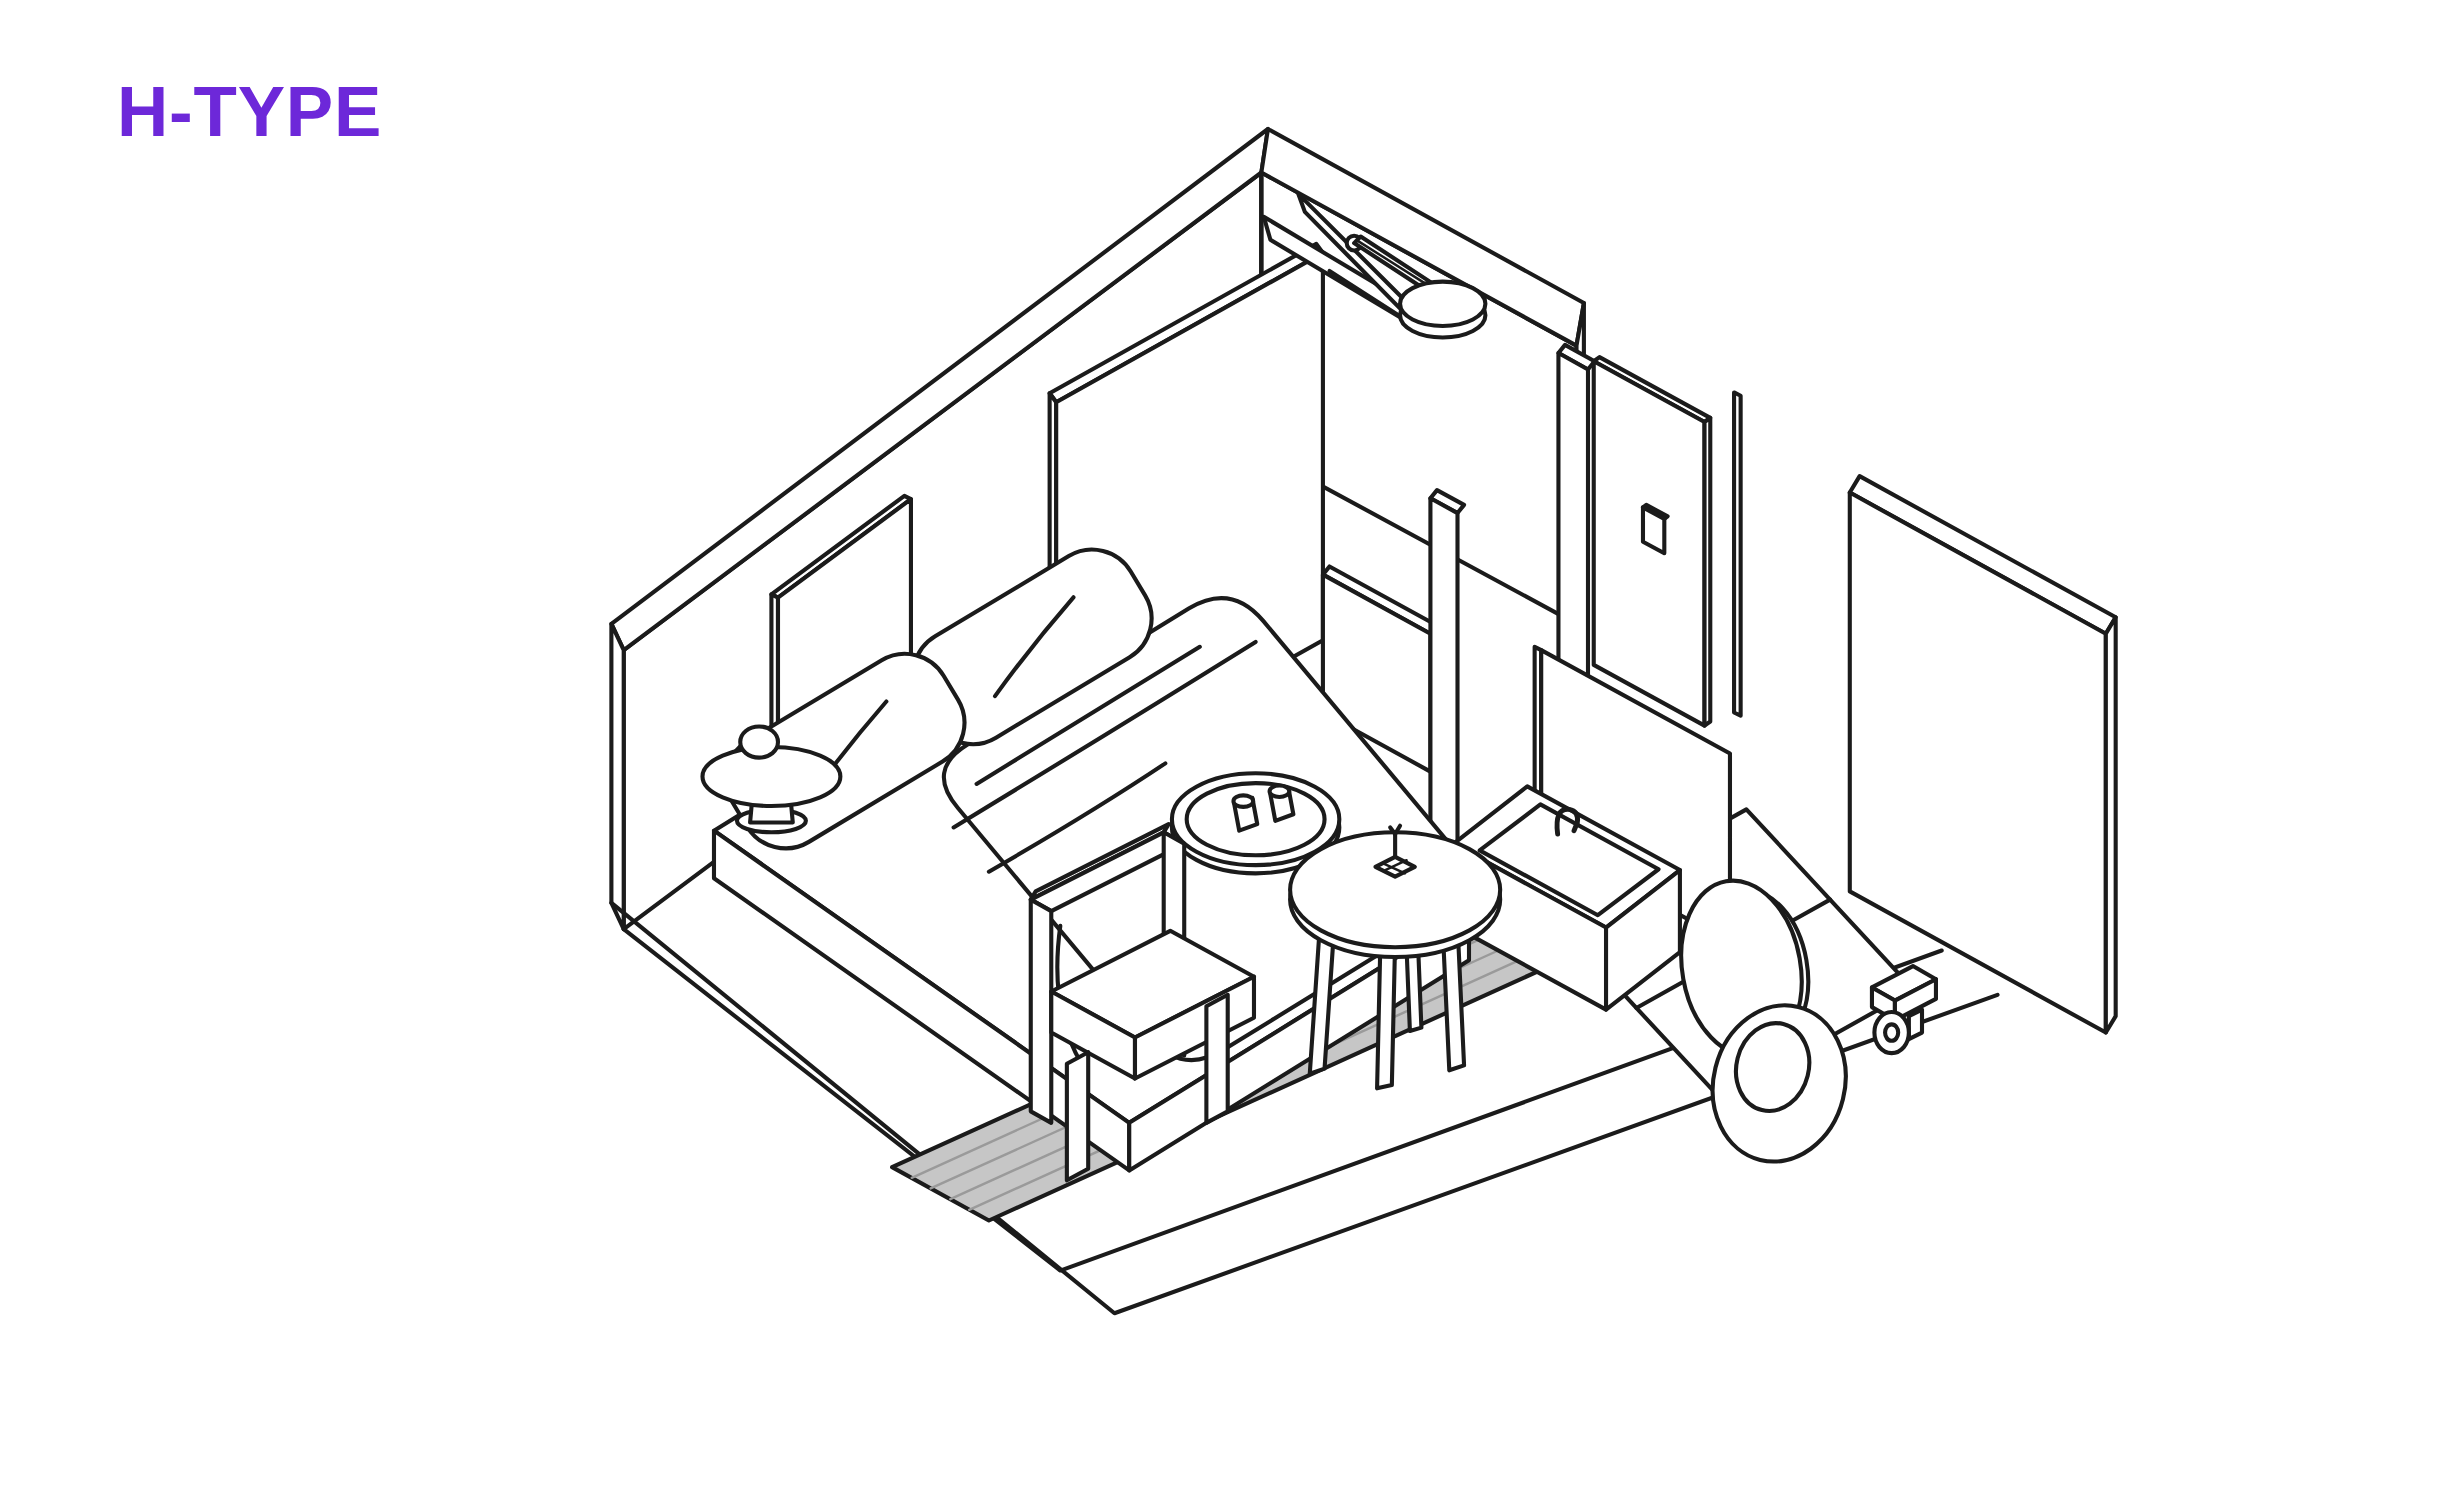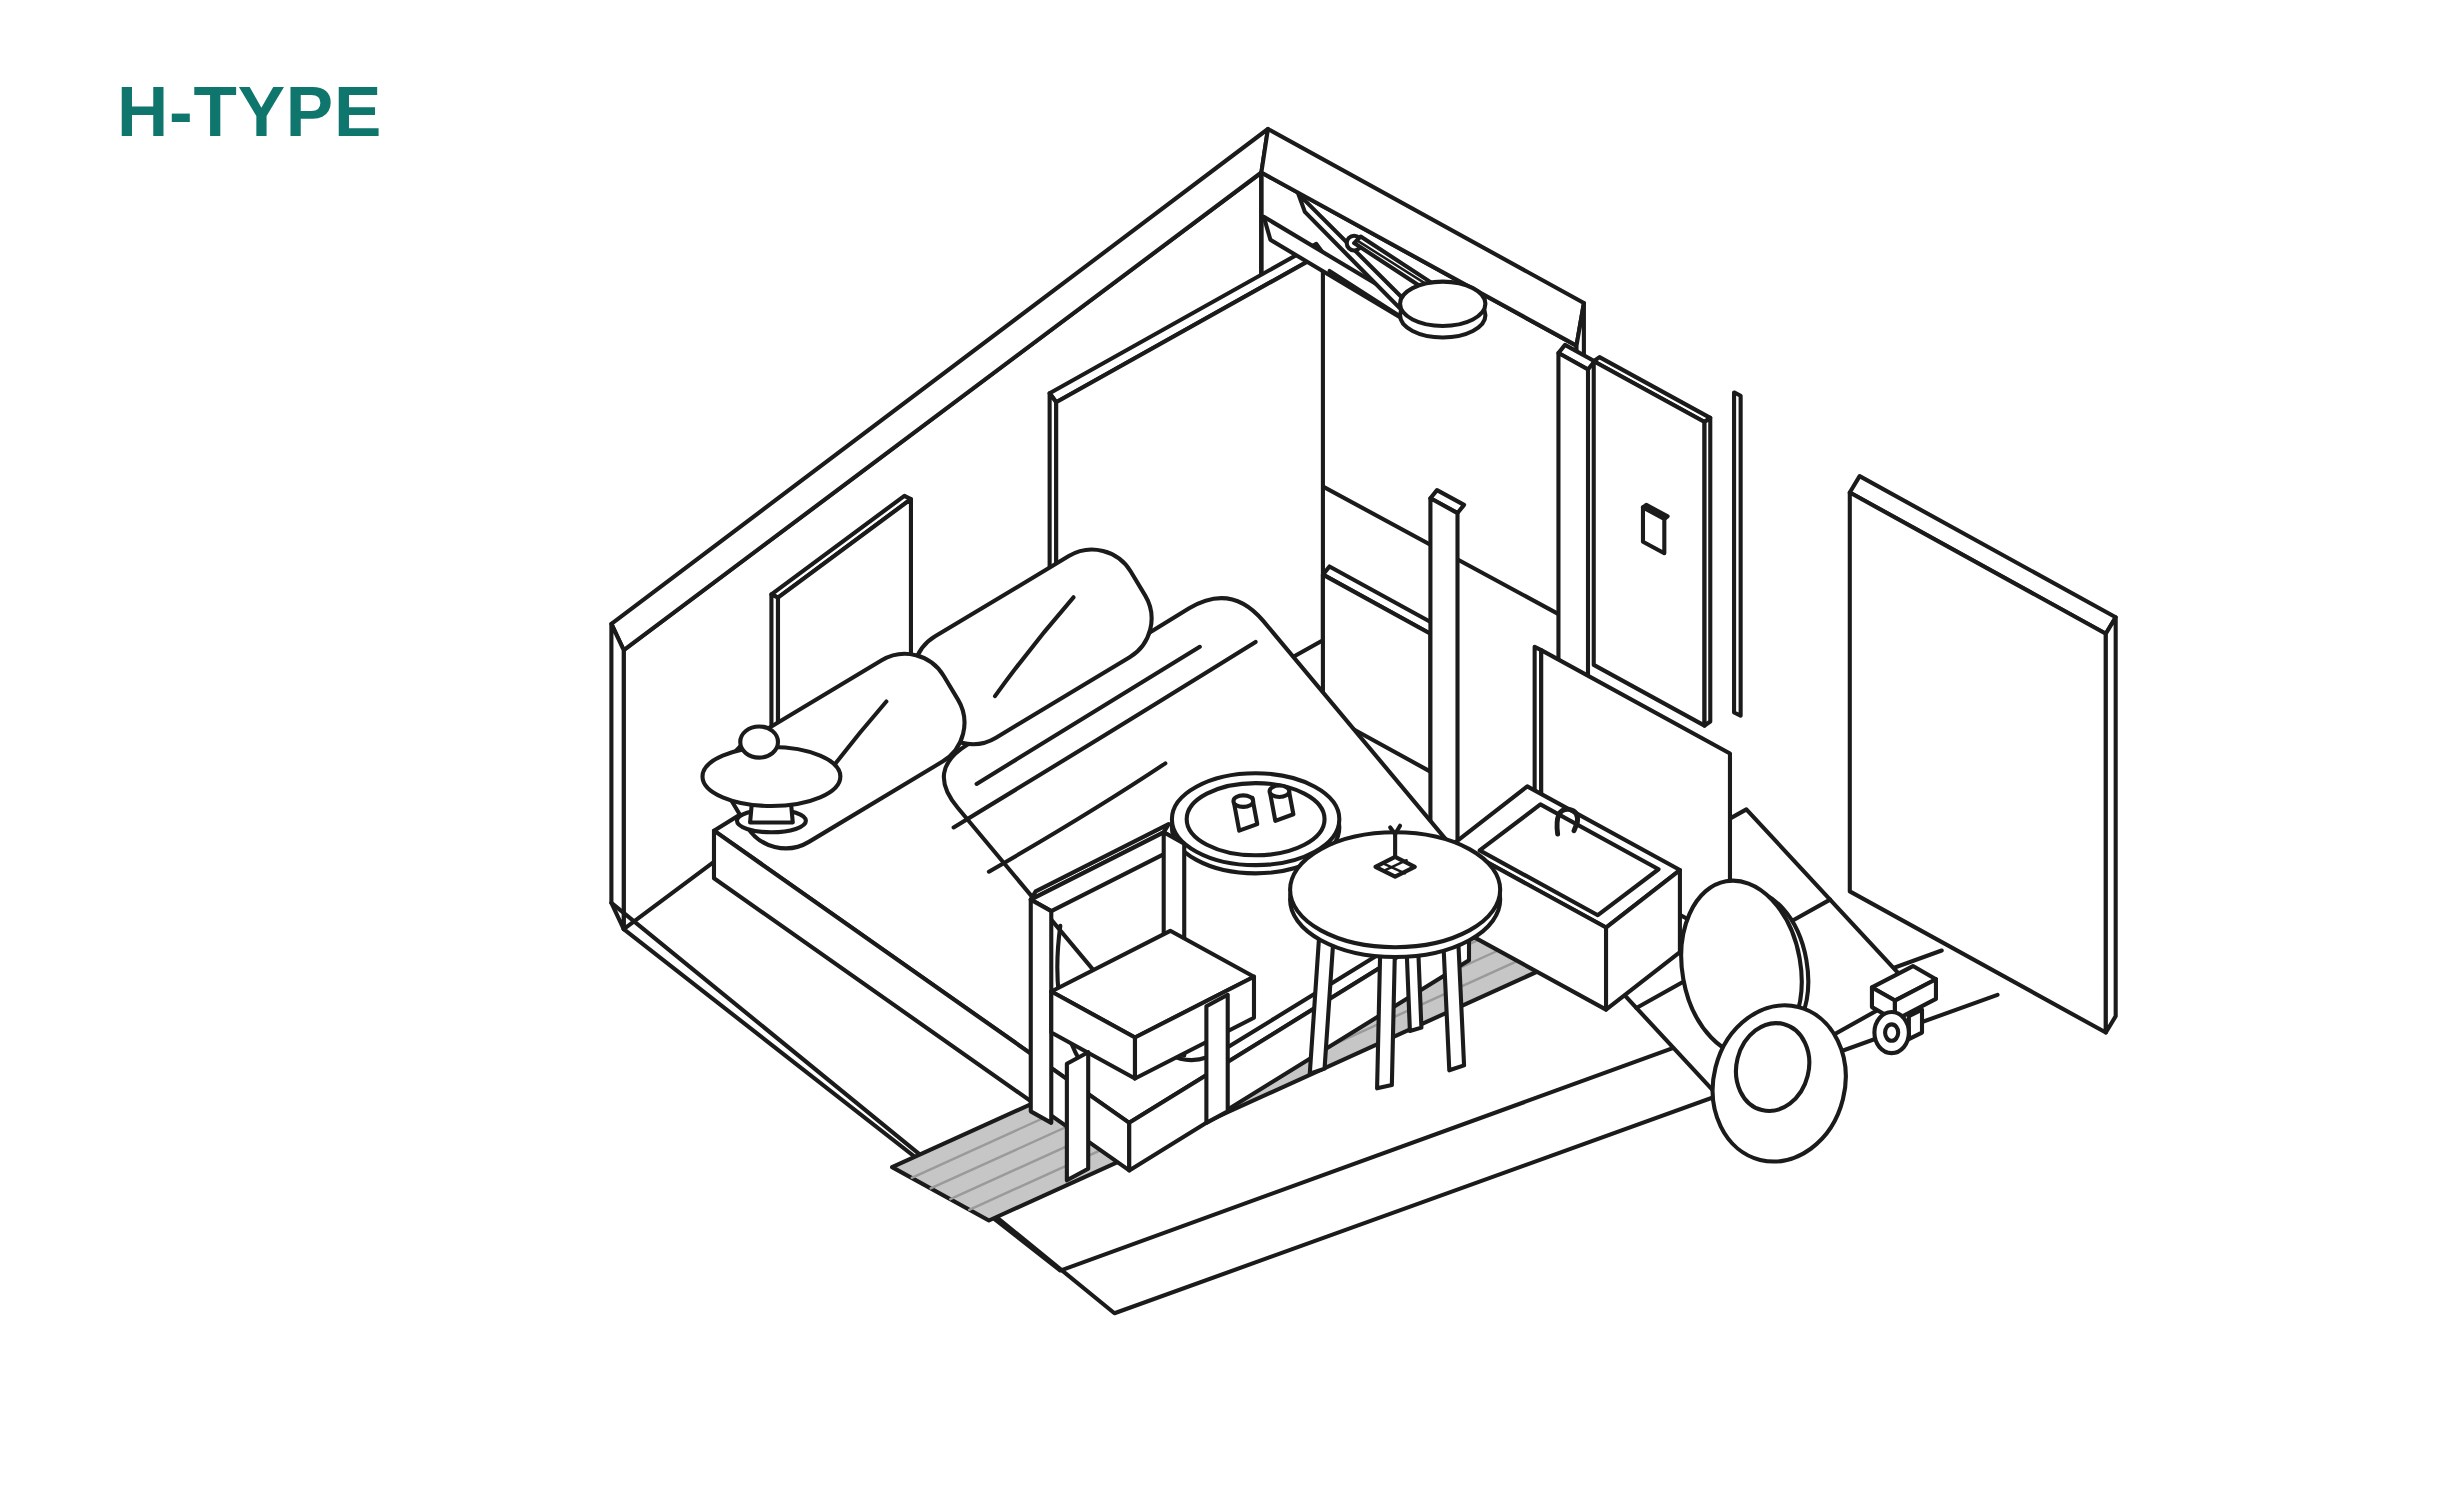--- a/index.html
+++ b/index.html
@@ -1,19 +1,19 @@
 <!DOCTYPE html>
 <html style="font-size:13px"><head>
 <meta charset="utf-8">
 <style>
   html,body{margin:0;padding:0;background:#ffffff;}
   #stage{position:relative;width:2462px;height:1512px;background:#ffffff;overflow:hidden;
          font-family:"Liberation Sans",sans-serif;}
   #plan-title{position:absolute;left:117px;top:76px;font-size:71px;font-weight:700;
-              letter-spacing:0.8px;color:#0f766e;line-height:1;}
+              letter-spacing:0.8px;color:#6d28d9;line-height:1;}
   svg{position:absolute;left:0;top:0;width:2462px;height:1512px;display:block;}
   #scene{stroke:#1b1b1b;stroke-width:5;stroke-linejoin:round;stroke-linecap:round;fill:none;}
   .w{fill:#ffffff;}
   .t2{stroke-width:3;}
   .t6{stroke-width:6;}
 </style>
 </head>
 <body>
 
 <div id="stage">

